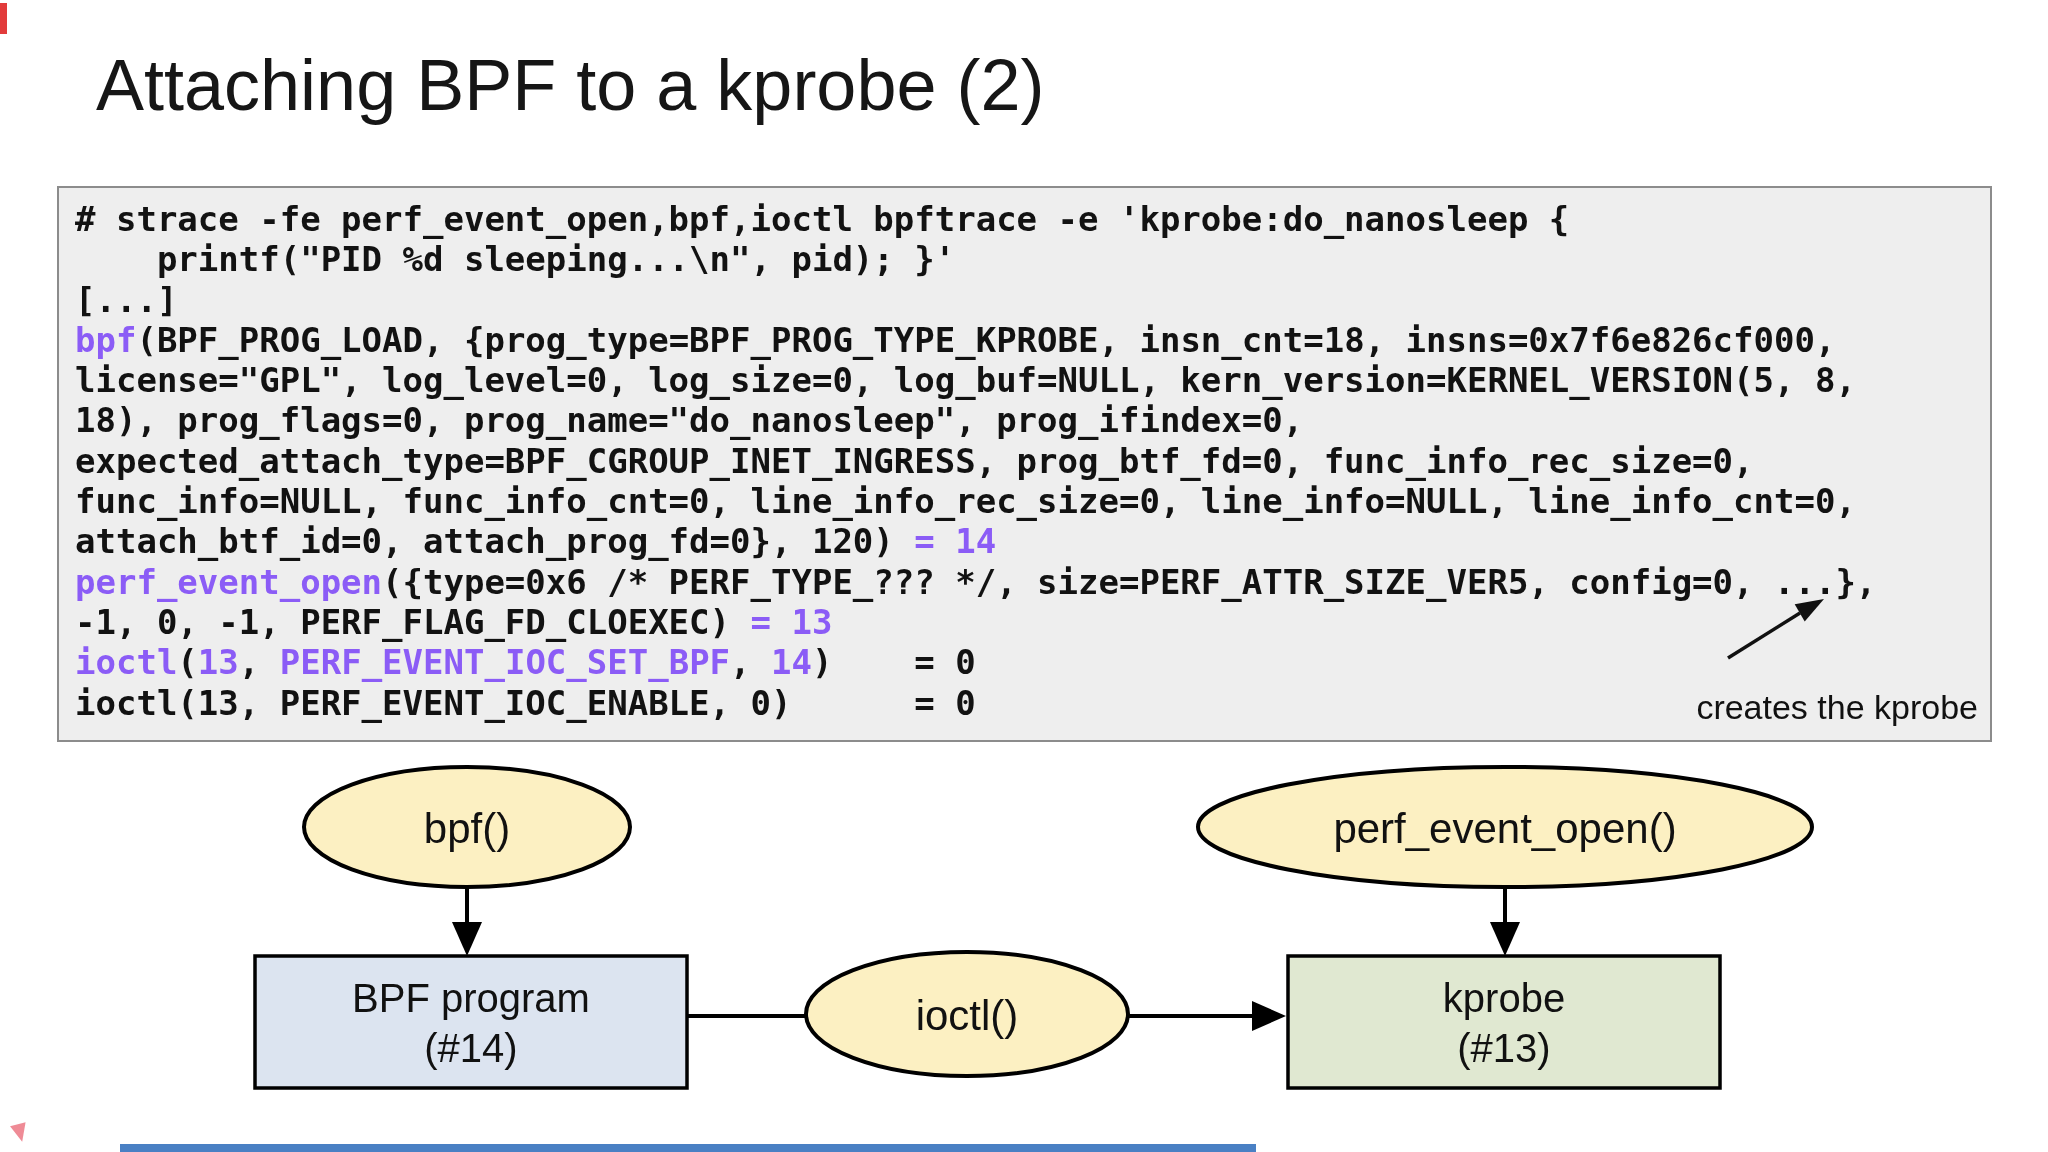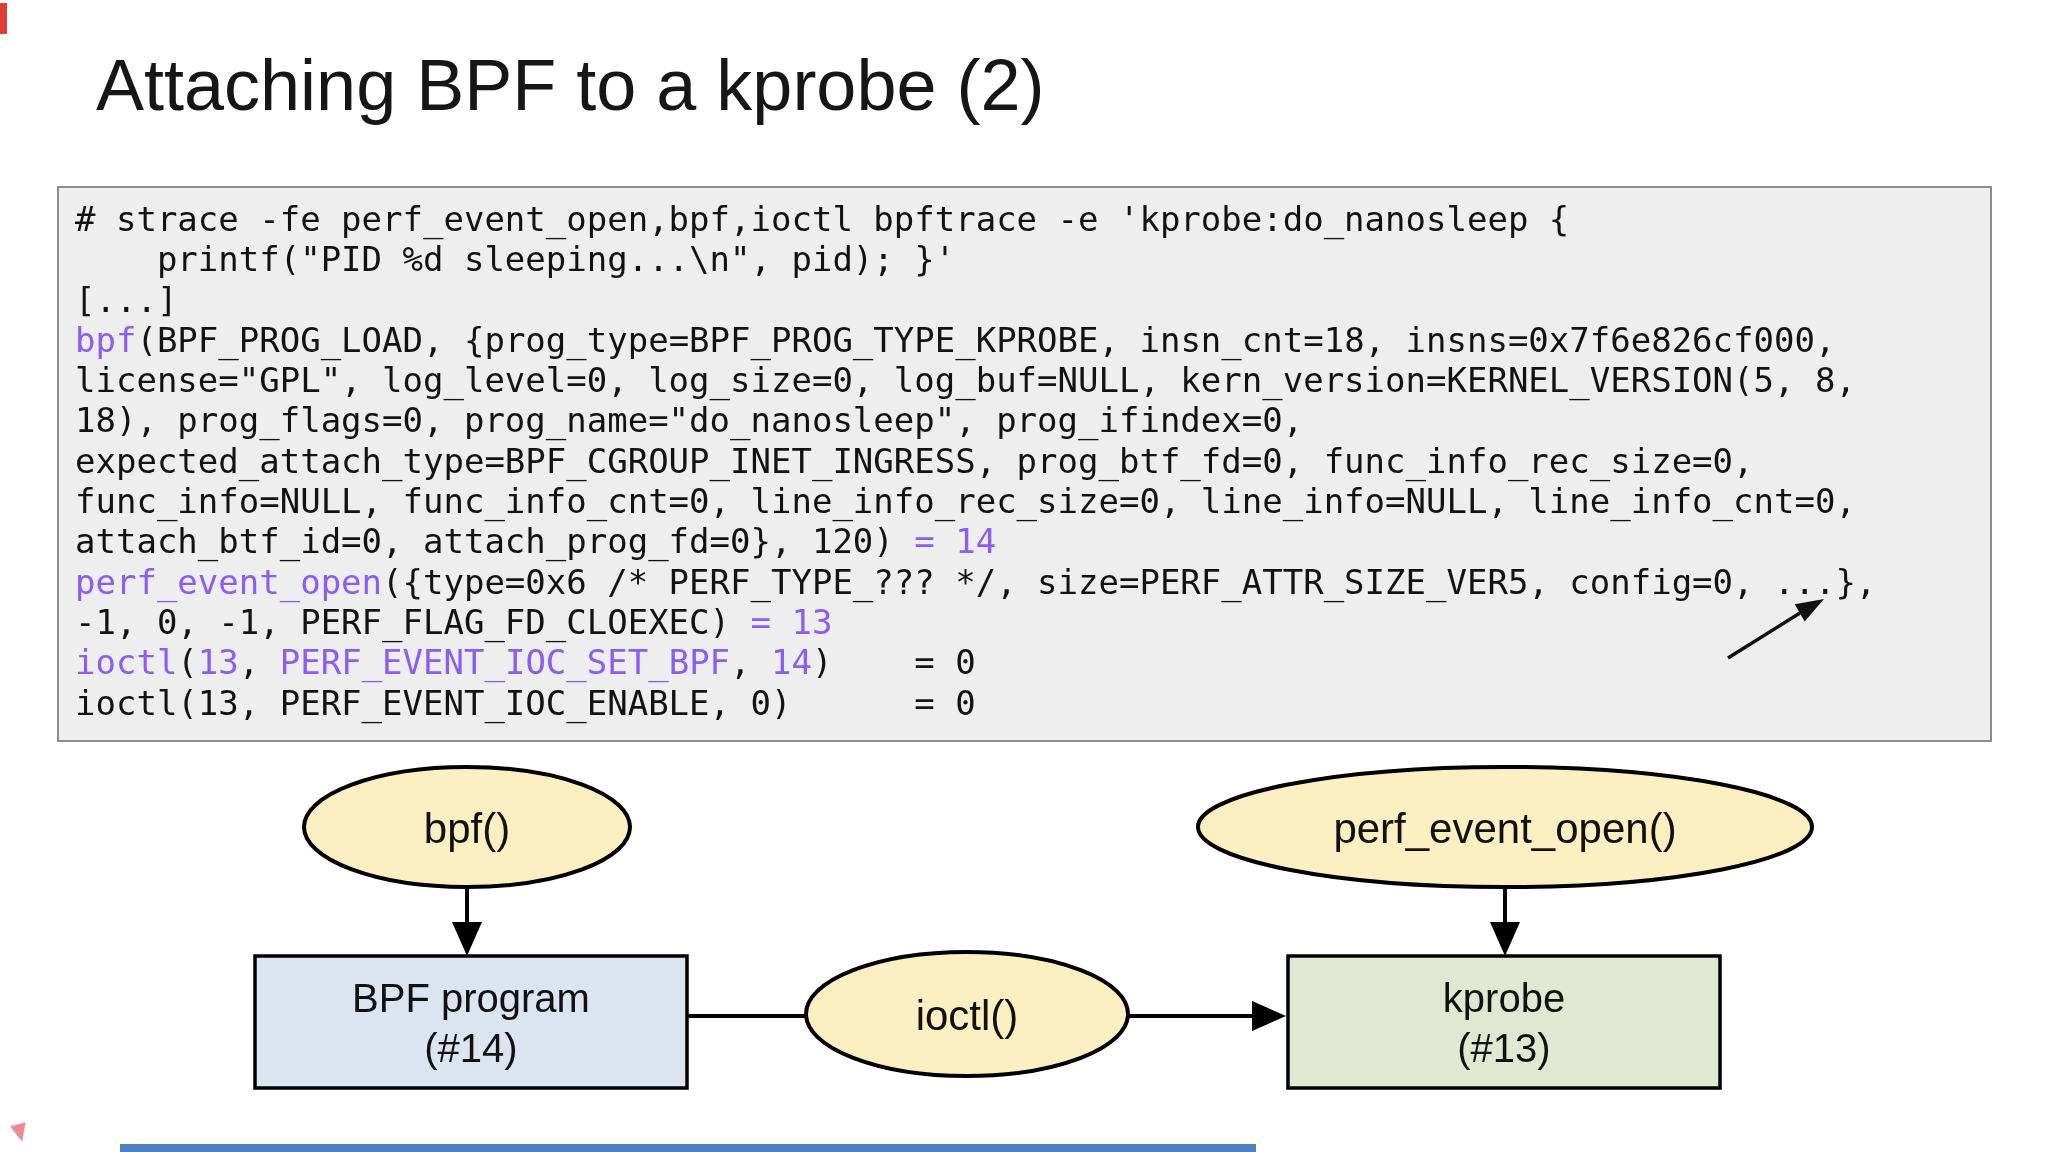--- a/index.html
+++ b/index.html
@@ -8,21 +8,21 @@
 
   .slide { position:relative; width:2048px; height:1152px; background:#ffffff; overflow:hidden; }
 
   .red-corner-mark { position:absolute; left:0; top:3px; width:7px; height:31px; background:#e23b3b; }
 
   .title { position:absolute; left:96px; top:44px; font-size:72px; font-weight:400; color:#161616; white-space:nowrap; }
 
   .code-block { position:absolute; left:57px; top:186px; width:1935px; height:556px;
                 background:#eeeeee; border:2px solid #8c8c8c; }
   .code { position:absolute; left:16px; top:11px; font-family:"DejaVu Sans Mono", monospace;
-          font-weight:normal; font-size:34px; line-height:40.3px; color:#121212; white-space:pre; }
+          font-weight:bold; font-size:34px; line-height:40.3px; color:#121212; white-space:pre; }
   .code-line { height:40.3px; }
   .code .red { color:#8b5cf6; }
   .code .blk { color:#121212; }
 
   .annotation { position:absolute; right:12px; bottom:10px; text-align:right;
                 font-size:34px; color:#111111; line-height:46px; font-family:"Liberation Sans", sans-serif; }
 
   .overlay { position:absolute; left:0; top:0; width:2048px; height:1152px; pointer-events:none; }
   .diagram-text { font-family:"Liberation Sans", sans-serif; fill:#111111; }
 
@@ -42,20 +42,21 @@
 
 <div class="slide">
 
   <div class="red-corner-mark"></div>
 
   <h1 class="title">Attaching BPF to a kprobe (2)</h1>
 
   <div class="code-block">
     <pre class="code"><div class="code-line"><span class="blk"># strace -fe perf_event_open,bpf,ioctl bpftrace -e 'kprobe:do_nanosleep {</span></div><div class="code-line"><span class="blk">    printf("PID %d sleeping...\n", pid); }'</span></div><div class="code-line"><span class="blk">[...]</span></div><div class="code-line"><span class="red">bpf</span><span class="blk">(BPF_PROG_LOAD, {prog_type=BPF_PROG_TYPE_KPROBE, insn_cnt=18, insns=0x7f6e826cf000,</span></div><div class="code-line"><span class="blk">license="GPL", log_level=0, log_size=0, log_buf=NULL, kern_version=KERNEL_VERSION(5, 8,</span></div><div class="code-line"><span class="blk">18), prog_flags=0, prog_name="do_nanosleep", prog_ifindex=0,</span></div><div class="code-line"><span class="blk">expected_attach_type=BPF_CGROUP_INET_INGRESS, prog_btf_fd=0, func_info_rec_size=0,</span></div><div class="code-line"><span class="blk">func_info=NULL, func_info_cnt=0, line_info_rec_size=0, line_info=NULL, line_info_cnt=0,</span></div><div class="code-line"><span class="blk">attach_btf_id=0, attach_prog_fd=0}, 120) </span><span class="red">= 14</span></div><div class="code-line"><span class="red">perf_event_open</span><span class="blk">({type=0x6 /* PERF_TYPE_??? */, size=PERF_ATTR_SIZE_VER5, config=0, ...},</span></div><div class="code-line"><span class="blk">-1, 0, -1, PERF_FLAG_FD_CLOEXEC) </span><span class="red">= 13</span></div><div class="code-line"><span class="red">ioctl</span><span class="blk">(</span><span class="red">13</span><span class="blk">, </span><span class="red">PERF_EVENT_IOC_SET_BPF</span><span class="blk">, </span><span class="red">14</span><span class="blk">)    = 0</span></div><div class="code-line"><span class="blk">ioctl(13, PERF_EVENT_IOC_ENABLE, 0)      = 0</span></div></pre>
     <div class="annotation">
+      <div>creates the kprobe</div>
     </div>
   </div>
 
   <svg class="overlay" width="2048" height="1152" viewBox="0 0 2048 1152">
 
     <g>
       <line x1="1728" y1="658" x2="1800" y2="613" stroke="#111111" stroke-width="3.5"></line>
       <polygon points="1824,599 1804.7,621.6 1794.7,604.2" fill="#111111"></polygon>
     </g>
 

